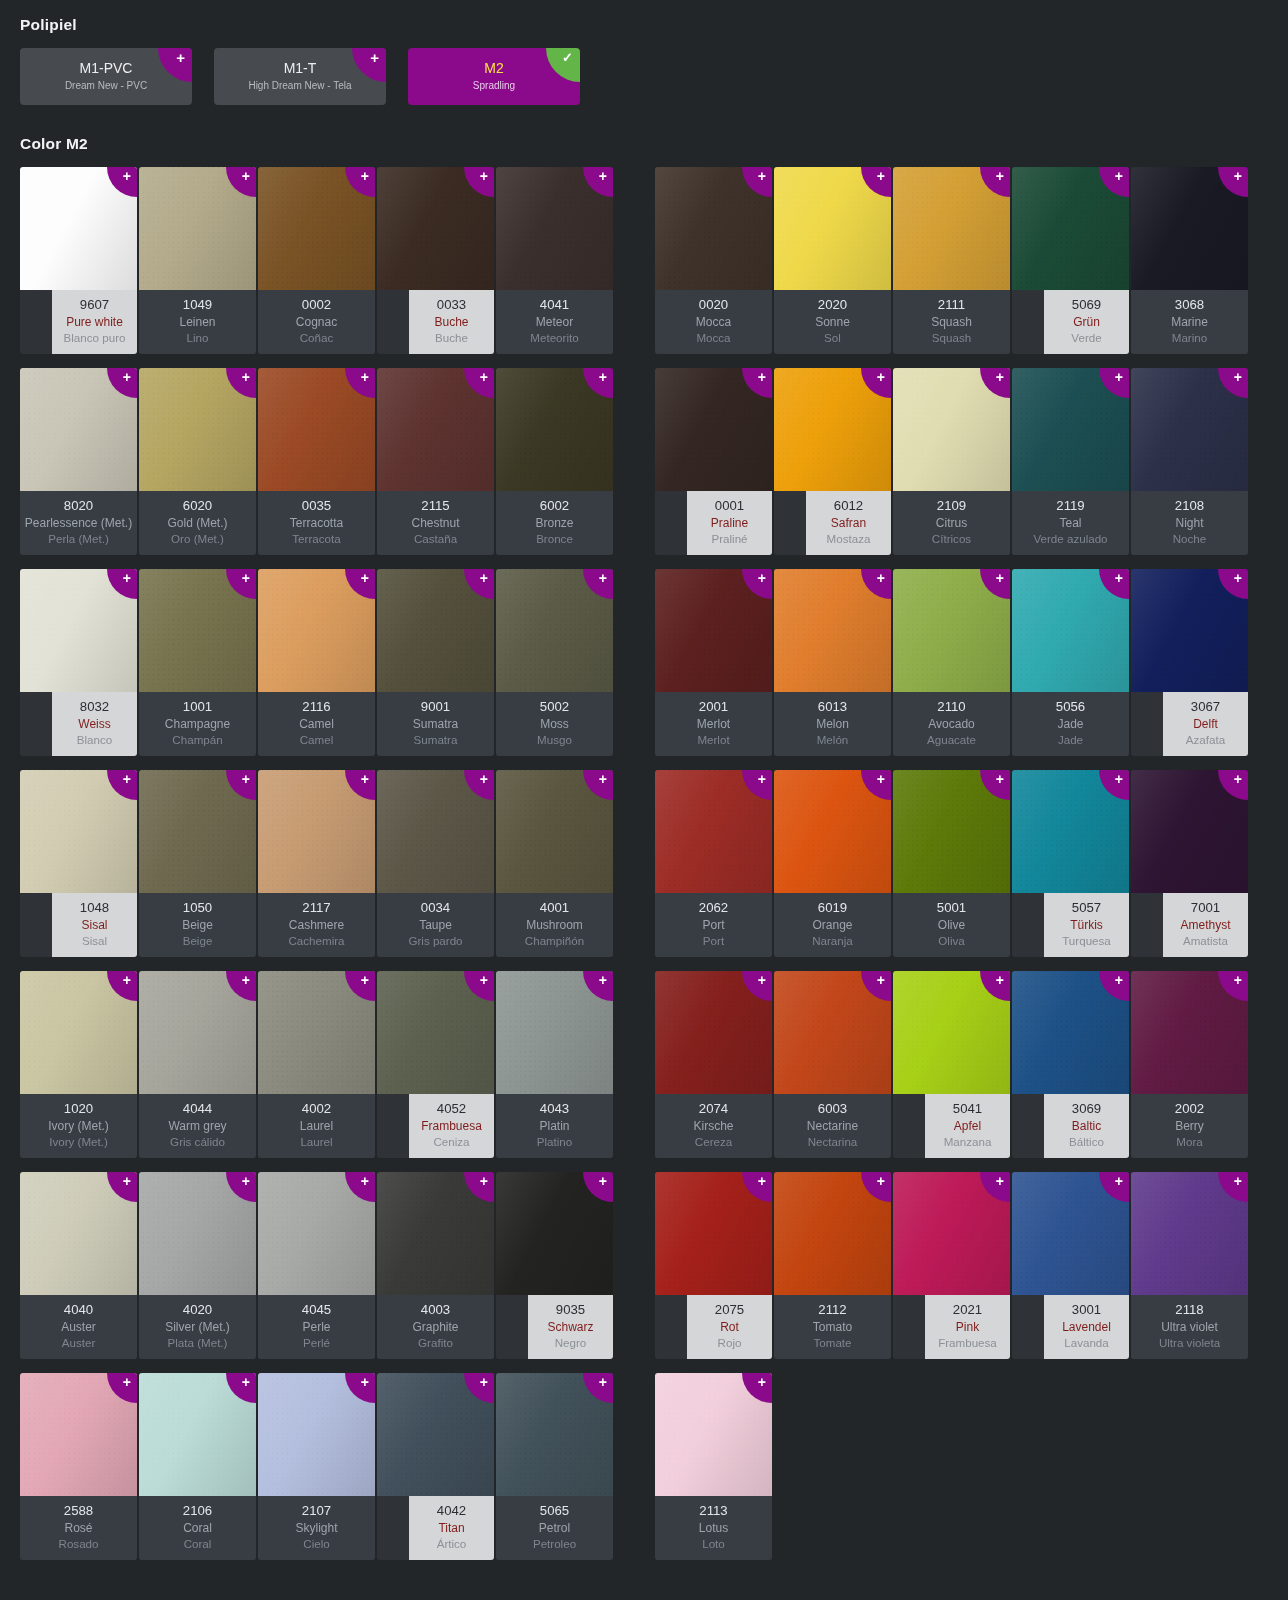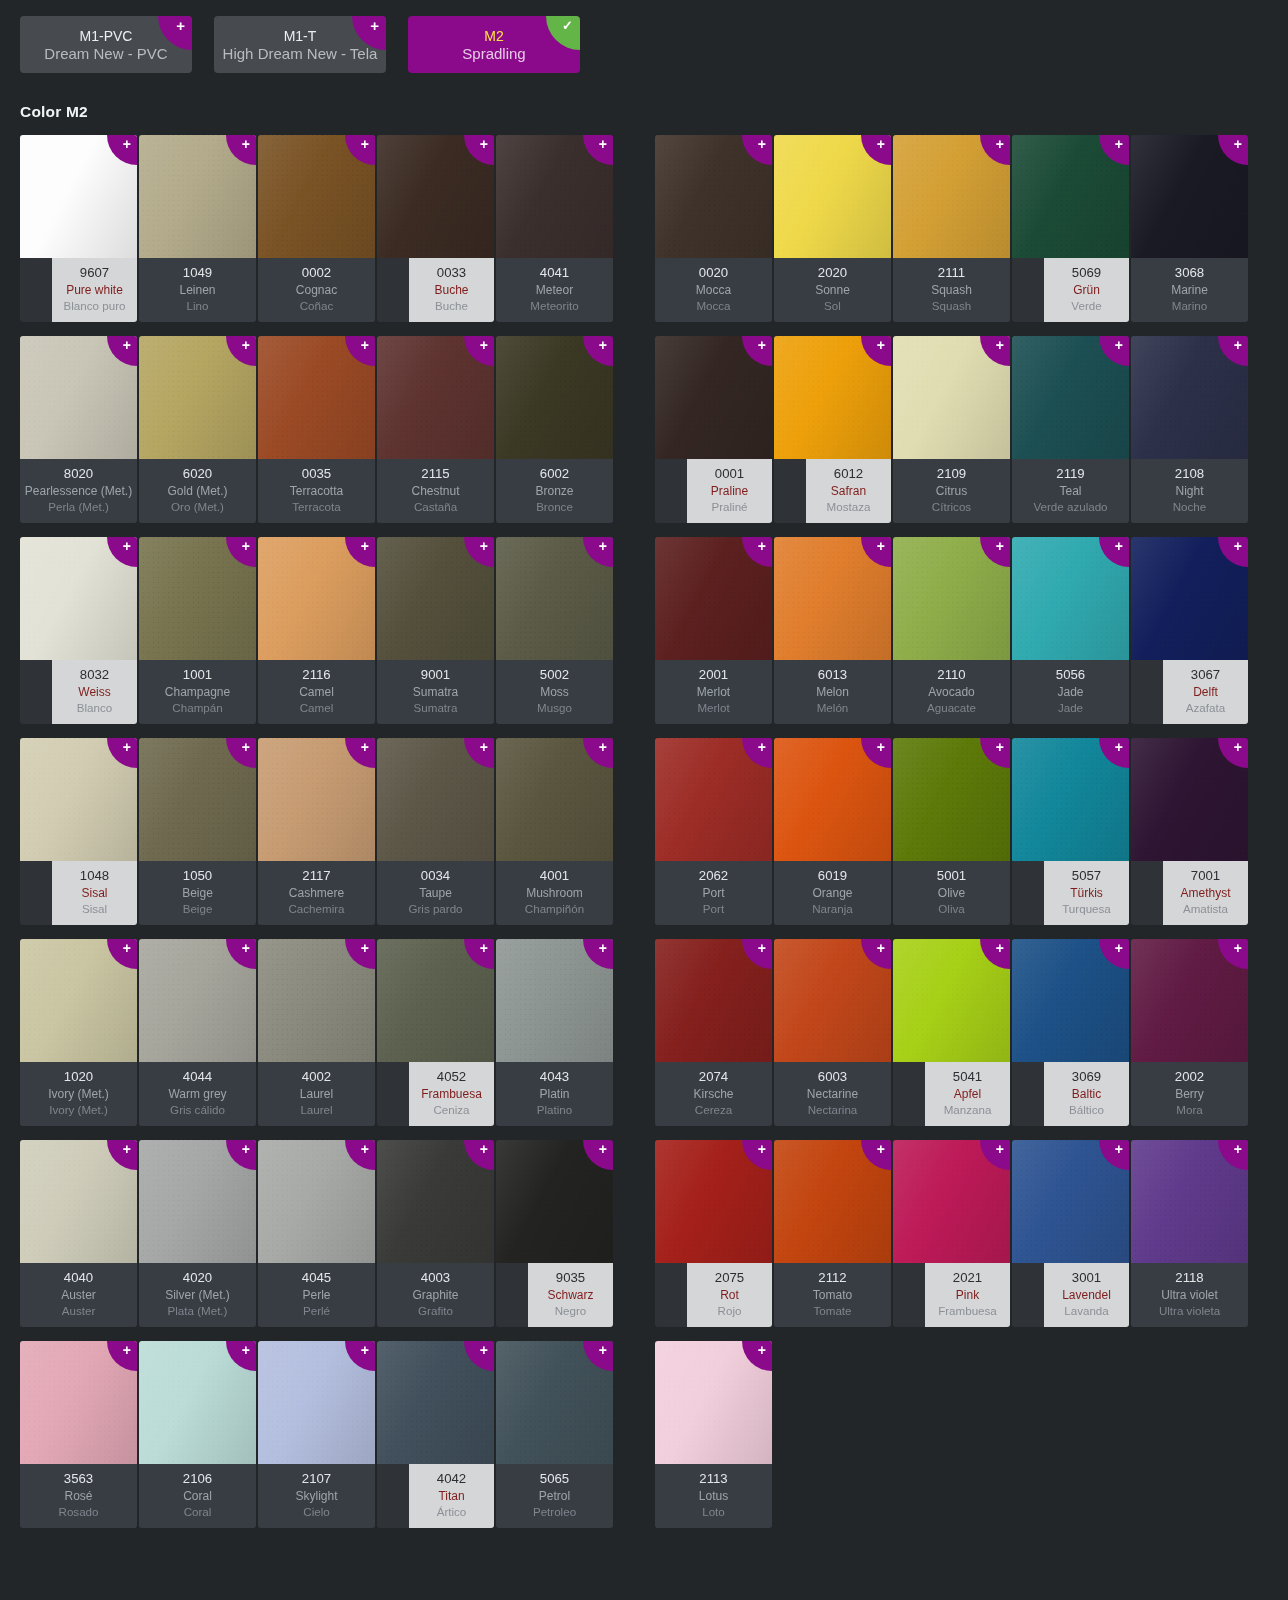--- a/index.html
+++ b/index.html
@@ -37,21 +37,21 @@
     cursor: pointer;
   }
   .tab.selected { background: #8b0a8b; }
   .tab .t-code {
     color: #eceef0;
     font-size: 14px;
     line-height: 18px;
   }
   .tab .t-sub {
     color: #b8bcc1;
-    font-size: 15px;
+    font-size: 10px;
     line-height: 17px;
   }
   .tab.selected .t-code { color: #fde047; }
   .tab.selected .t-sub { color: #e7cbe7; }
 
   .corner {
     position: absolute;
     top: 0; right: 0;
     width: 34px; height: 34px;
     border-bottom-left-radius: 34px;
@@ -150,20 +150,21 @@
   .swatch.stock .label { background: #d5d6d7; margin-left: 32px; }
   .swatch.stock .label .code { color: #2b2f33; }
   .swatch.stock .label .en { color: #7f1d1d; }
   .swatch.stock .label .es { color: #8b9097; }
 </style>
 </head>
 <body>
 
 <div class="wrap">
 
+  <div class="section-title">Polipiel</div>
 
   <div class="tabs" id="tabs">
       <div class="tab">
         <div class="corner">
           <span class="glyph">+</span>
         </div>
         <span class="t-code">M1-PVC</span>
         <span class="t-sub">Dream New - PVC</span>
       </div>
       <div class="tab">
@@ -622,21 +623,21 @@
         <div class="grid-row">
           <div class="swatch">
             <div class="chip" style="background: rgb(227, 168, 182);">
               <div class="grain"></div>
               <div class="sheen"></div>
               <div class="badge">
                 <span>+</span>
               </div>
             </div>
             <div class="label">
-              <span class="code">3563</span>
+              <span class="code">2588</span>
               <span class="en">Rosé</span>
               <span class="es">Rosado</span>
             </div>
           </div>
           <div class="swatch">
             <div class="chip" style="background: rgb(187, 220, 215);">
               <div class="grain"></div>
               <div class="sheen"></div>
               <div class="badge">
                 <span>+</span>

